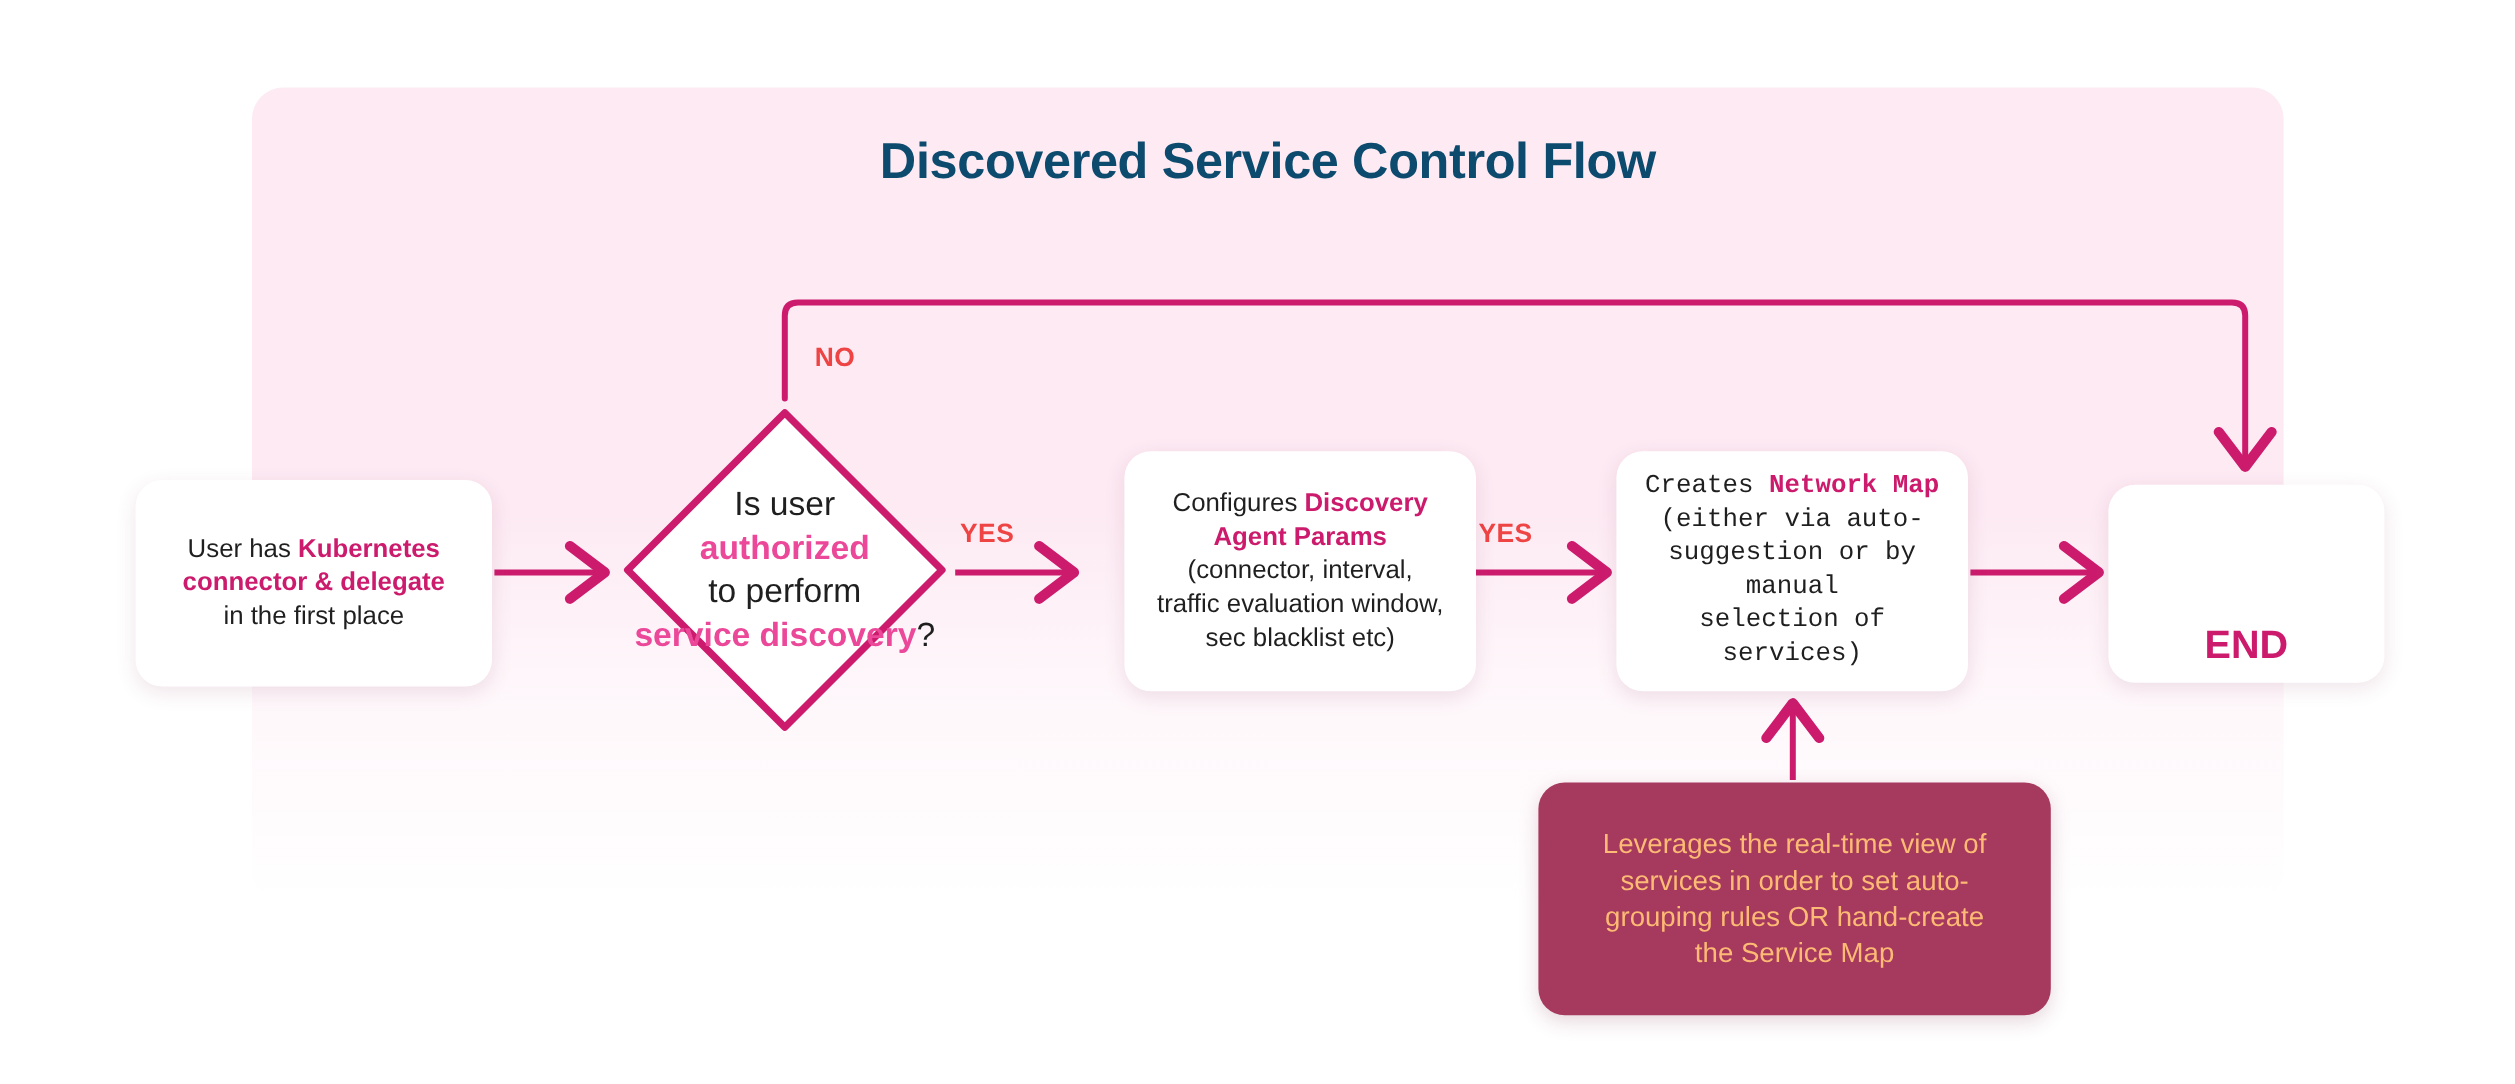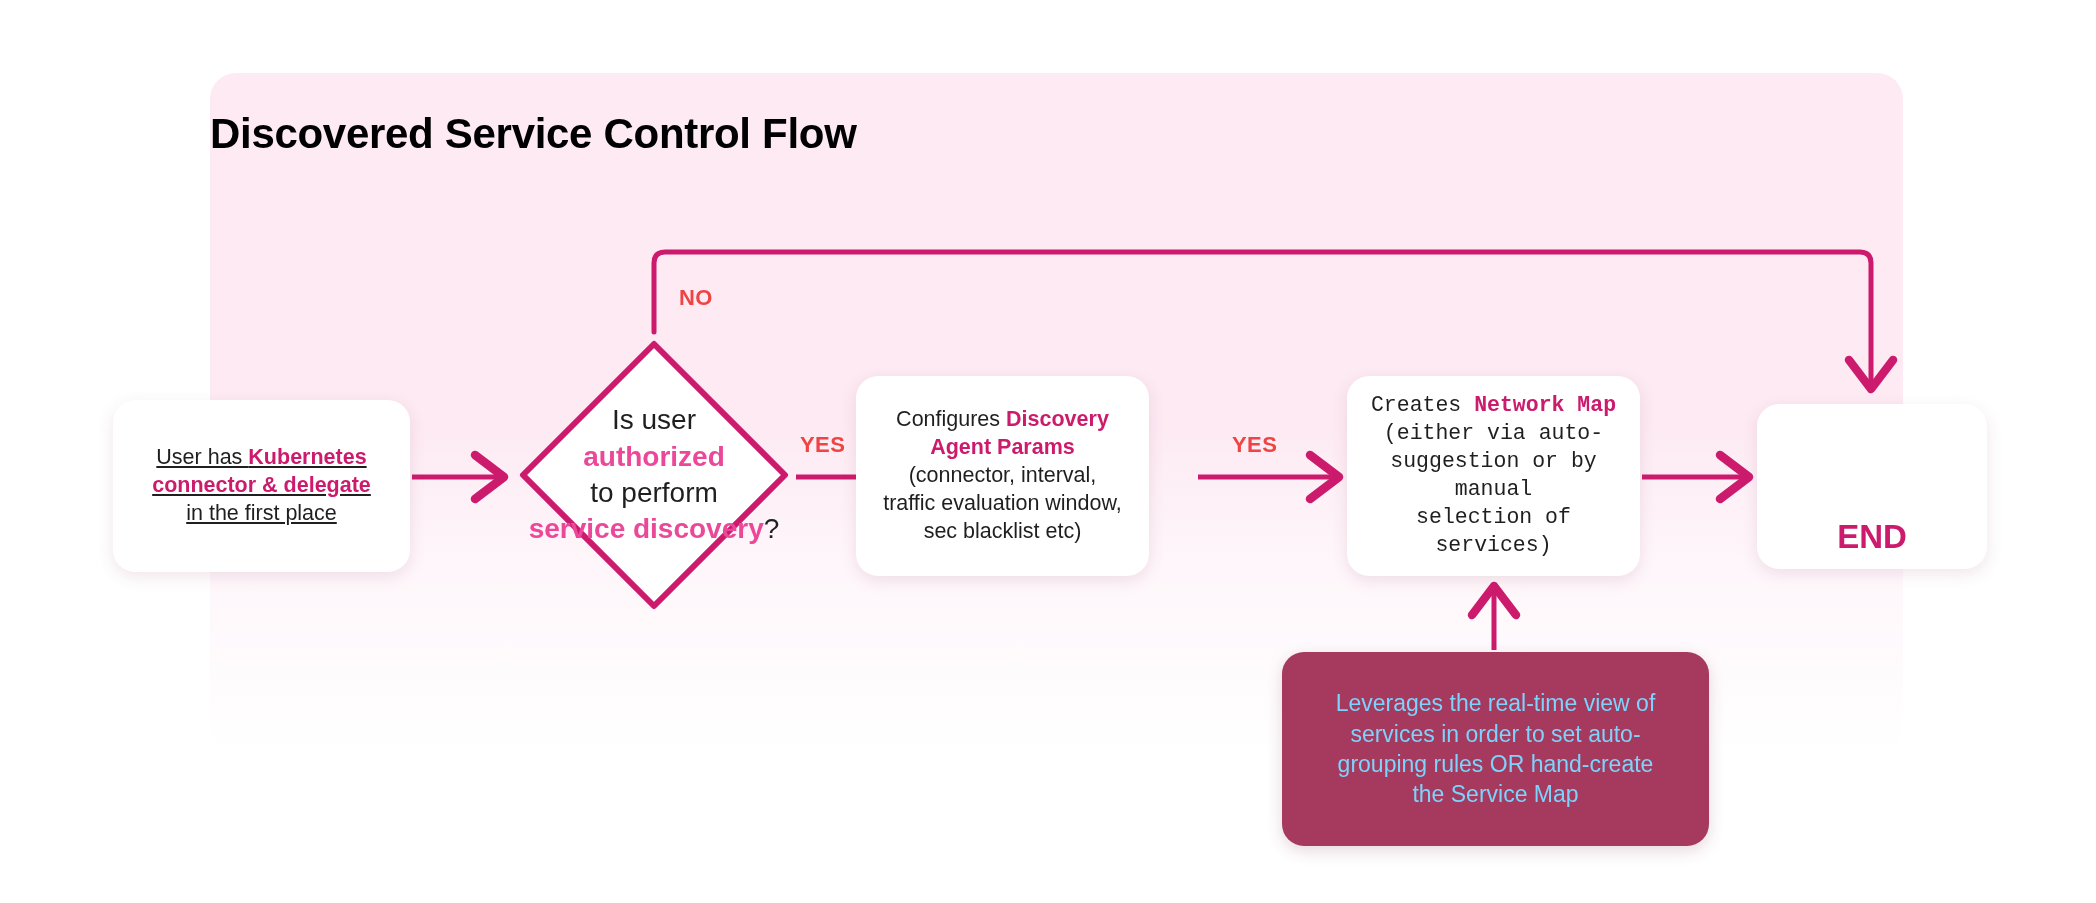--- a/index.html
+++ b/index.html
@@ -19,22 +19,22 @@
     width:1693px;height:679px;
     border-radius:26px;
     background:linear-gradient(180deg,#fdeaf3 0%,#fdeaf3 52%,#fef6fa 72%,#ffffff 100%);
   }
 
   
   .title{
     position:absolute;
     left:210px;top:110px;
     width:1693px;
-    text-align:left;
-    color:#000000;
+    text-align:center;
+    color:#0c4a6e;
     font-size:42px;
     font-weight:bold;
     letter-spacing:-0.3px;
     white-space:nowrap;
   }
 
   
   #wires{position:absolute;left:0;top:0;width:2096px;height:903px;overflow:visible;}
 
   
@@ -46,22 +46,22 @@
     display:flex;align-items:center;justify-content:center;
     text-align:center;
     color:#1f1f1f;
     font-size:21.5px;
     line-height:1.30;
     box-sizing:border-box;
     padding:10px 16px;
   }
   .node .hl{color:#cc1b6d;font-weight:bold;}
 
-  .n-user{left:113px;top:400px;width:297px;height:172px;text-decoration:underline;}
-  .n-params{left:856px;top:376px;width:293px;height:200px;}
+  .n-user{left:113px;top:400px;width:297px;height:172px;}
+  .n-params{left:937px;top:376px;width:293px;height:200px;}
   .n-netmap{left:1347px;top:376px;width:293px;height:200px;font-family:Liberation Mono, monospace;}
   .n-end{
     left:1757px;top:404px;width:230px;height:165px;
     color:#cc1b6d;font-size:33px;font-weight:bold;align-items:flex-end;
   }
 
   
   .diamond-wrap{
     position:absolute;
     left:514px;top:335px;
@@ -82,21 +82,21 @@
   
   .callout{
     position:absolute;
     left:1282px;top:652px;
     width:427px;height:194px;
     background:#a6395e;
     border-radius:22px;
     box-shadow:0 5px 16px rgba(120,40,70,.18);
     display:flex;align-items:center;justify-content:center;
     text-align:center;
-    color:#7dd3fc;
+    color:#fdba74;
     font-size:23px;line-height:1.32;
     padding:10px 22px;box-sizing:border-box;
   }
 
   
   .edge-label{
     position:absolute;
     color:#ef4444;
     font-size:22px;
     font-weight:bold;

